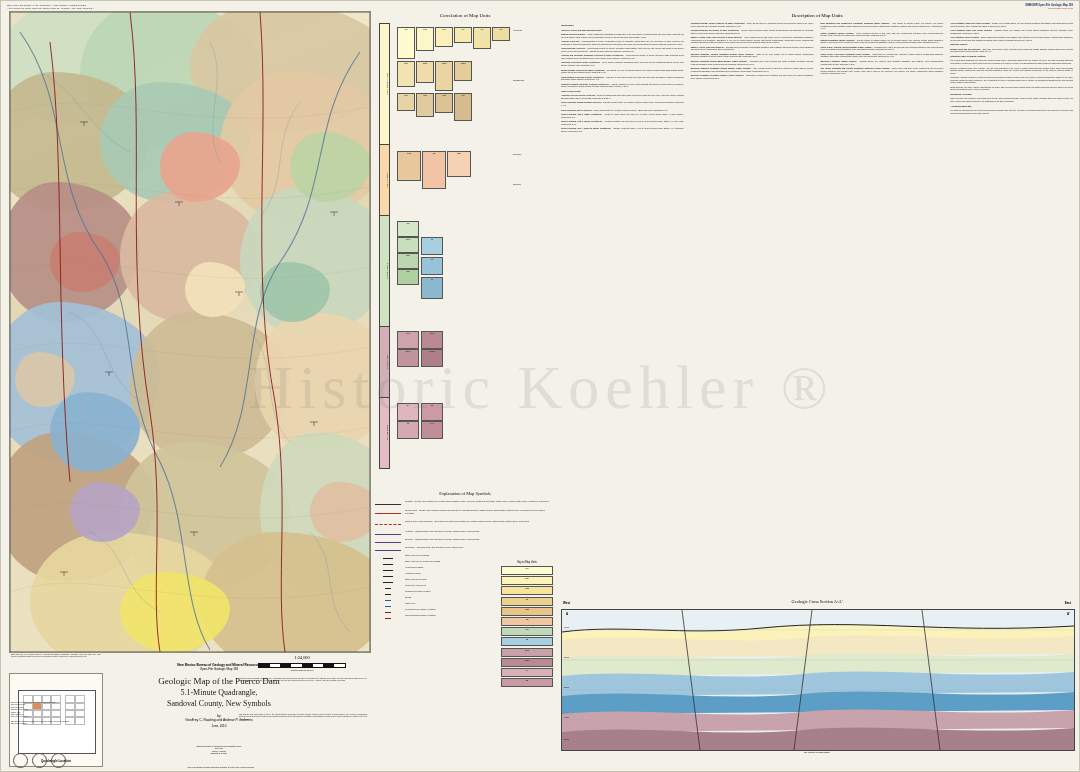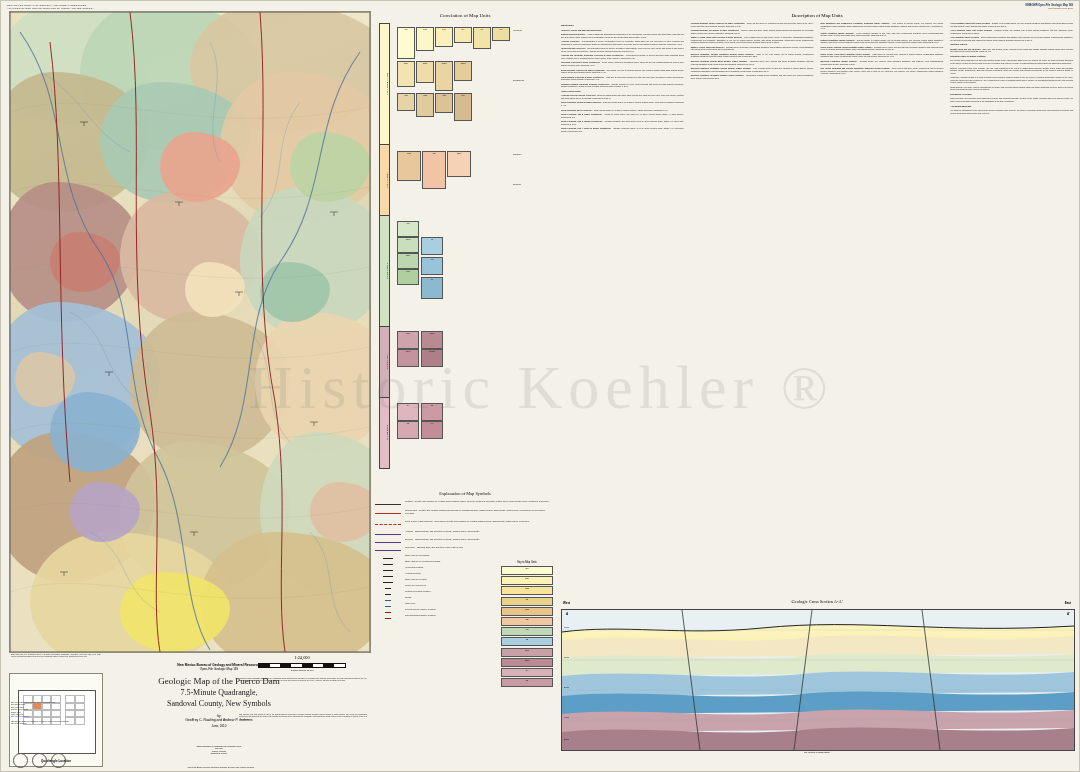--- a/index.html
+++ b/index.html
@@ -262,21 +262,21 @@
   <div style="position:absolute;left:12px;top:752px;display:flex;gap:4px;align-items:center;">
     <span class="logo-circ"></span>
     <span class="logo-circ"></span>
     <span class="logo-circ"></span>
   </div>
 
   <div class="titlebox" style="left:128px;top:662px;width:180px;">
     <div style="font-size:3.2px;font-weight:bold;">New Mexico Bureau of Geology and Mineral Resources</div>
     <div style="font-size:3px;">Open-File Geologic Map 169</div>
     <div class="t" style="margin-top:5px;text-align:center;">Geologic Map of the Puerco Dam</div>
-    <div class="t t2">7.5-Minute Quadrangle,</div>
+    <div class="t t2">5.1-Minute Quadrangle,</div>
     <div class="t t2">Sandoval County, New Symbols</div>
     <div class="by">by</div>
     <div style="font-size:3.4px;">Geoffrey C. Rawling and Andrew P. Jochems</div>
     <div class="dt">June, 2010</div>
   </div>
 
   <div style="position:absolute;left:128px;top:744px;width:180px;text-align:center;font-size:1.8px;line-height:2.4px;">
     <div>Digital cartography by NMBGMR Map Production Group</div>
     <div>Phil Miller</div>
     <div>David J. McCraw</div>

